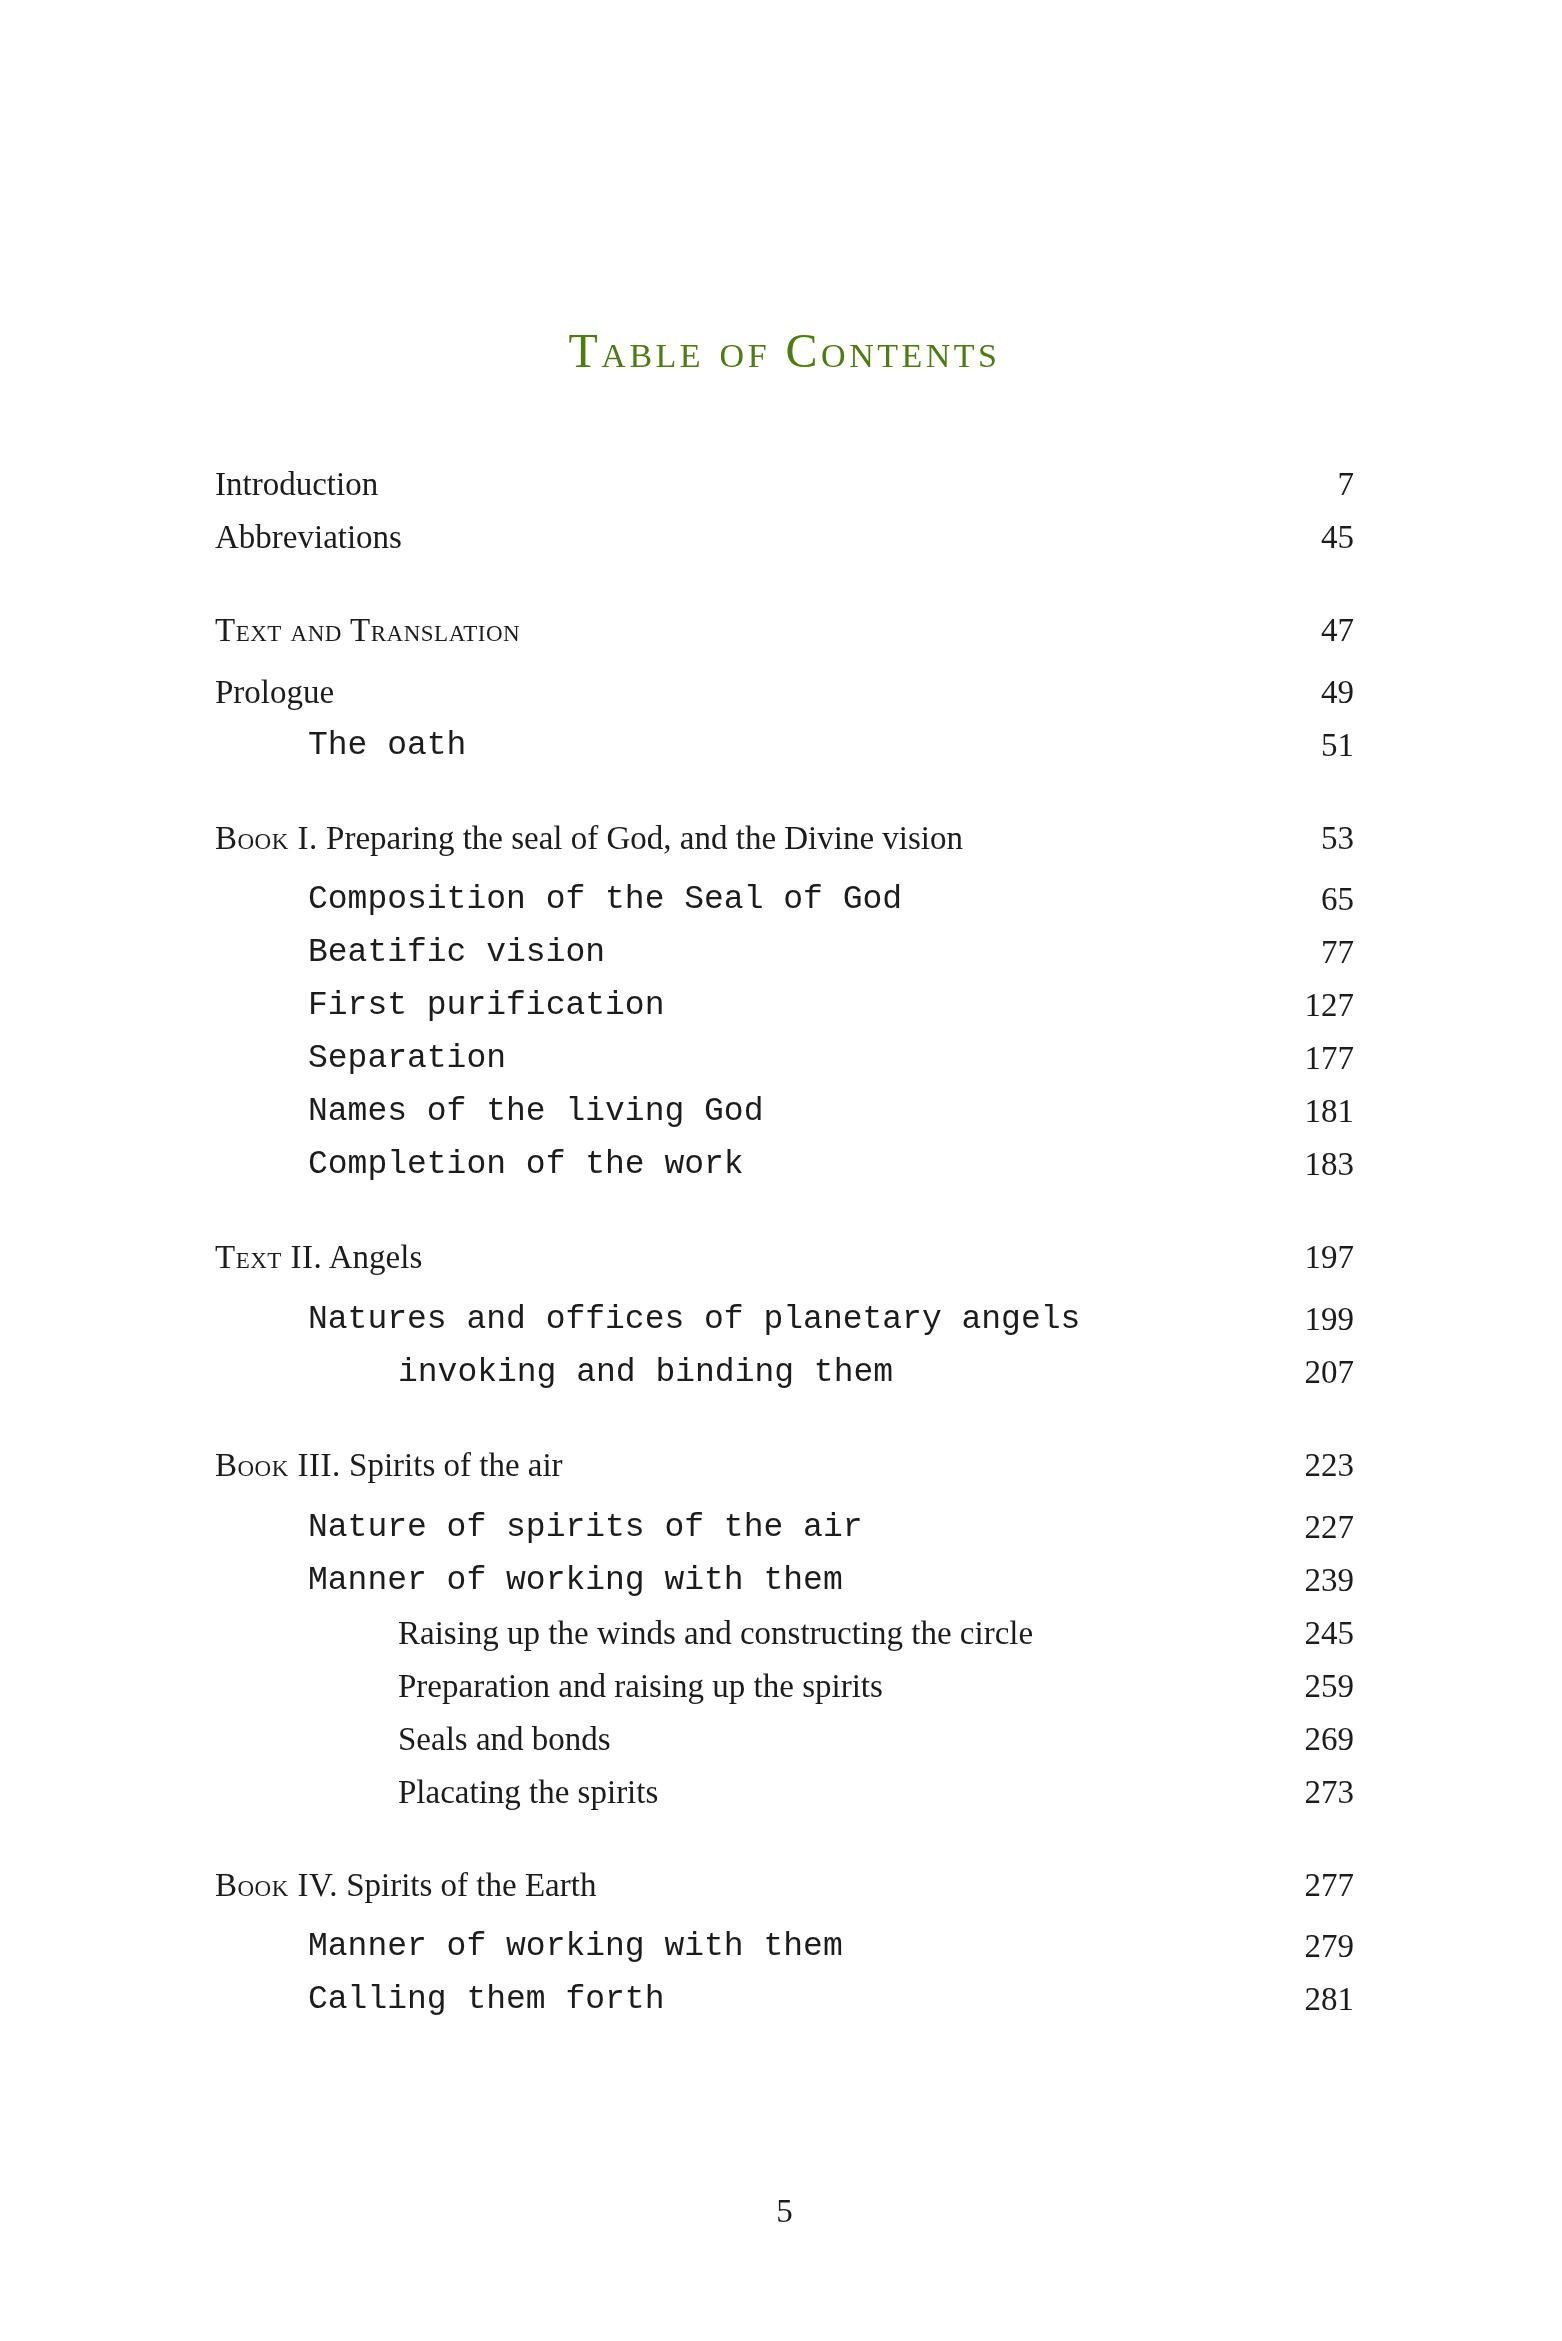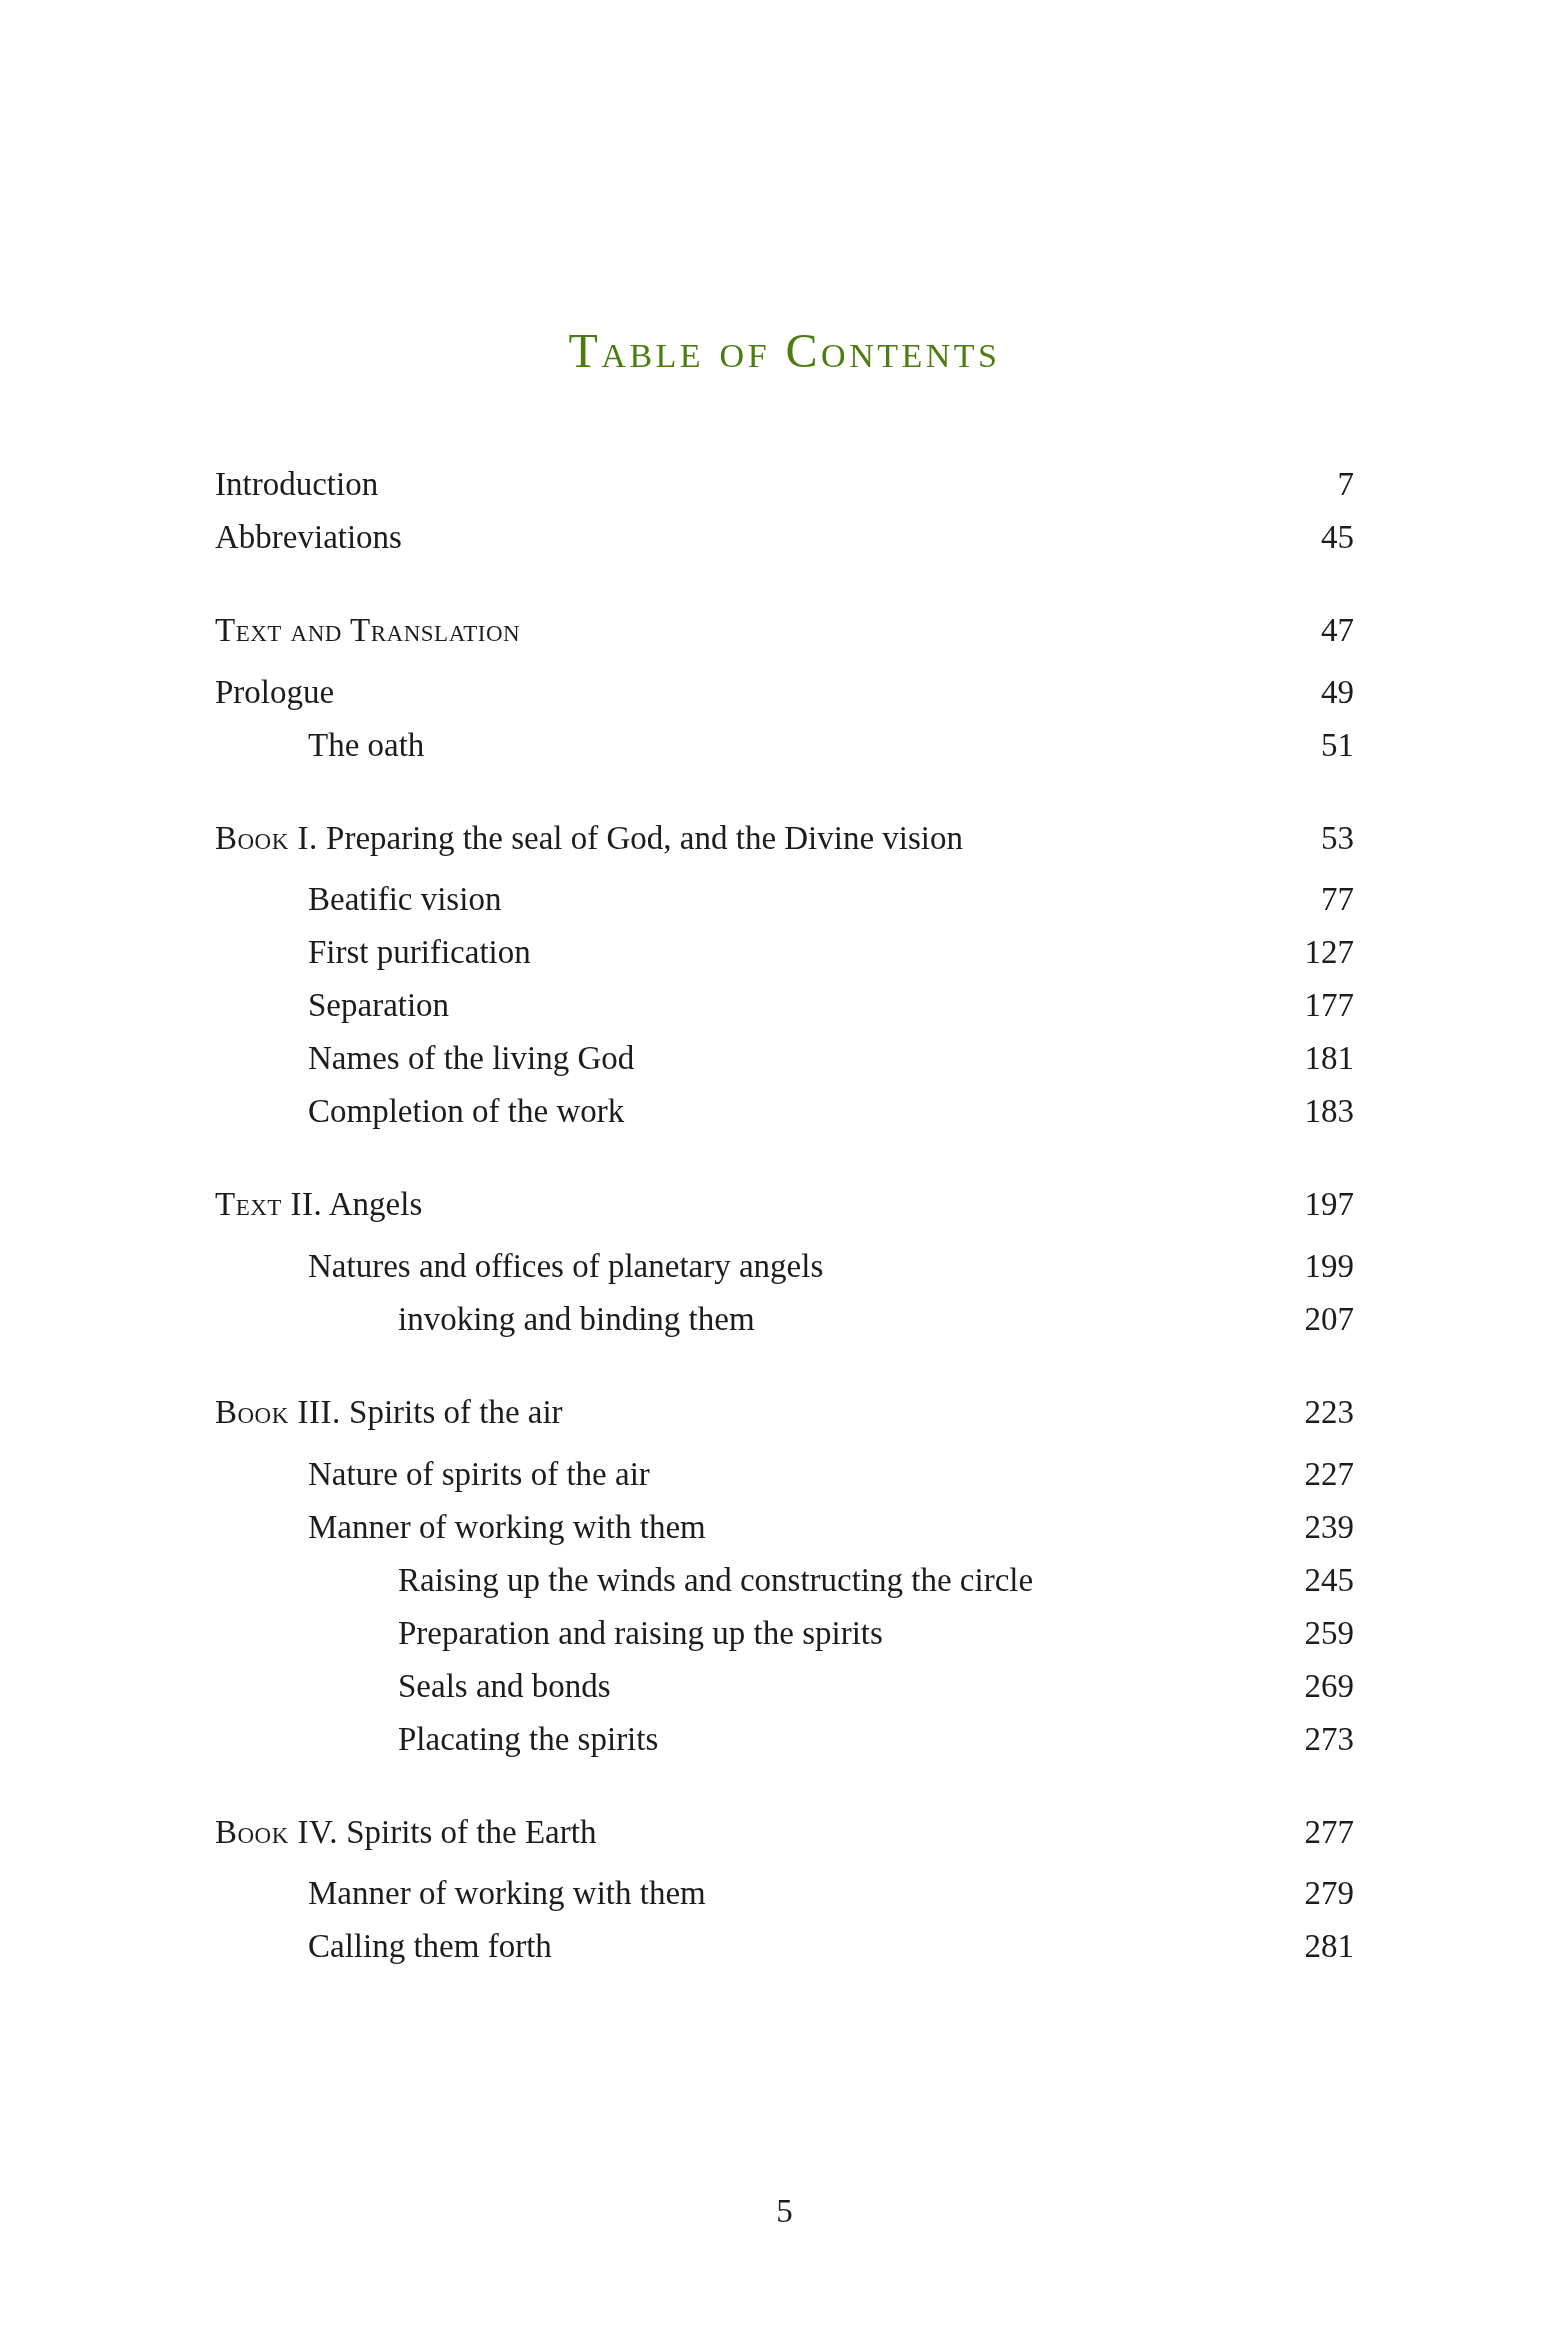--- a/index.html
+++ b/index.html
@@ -38,21 +38,21 @@
   .entry {
     display: flex;
     align-items: flex-end;
     line-height: 53px;
   }
   .entry-text {
     flex: 1 1 auto;
     padding-right: 35px;
   }
   .level-0 .entry-text { padding-left: 0; }
-  .level-1 .entry-text { padding-left: 93px; }
+  .level-1 .entry-text { padding-left: 93px; font-family: Liberation Mono, monospace; }
   .level-2 .entry-text { padding-left: 183px; }
   .heading {
     margin-top: 40px;
     margin-bottom: 8.7px;
   }
   .prefix {
     font-variant: small-caps;
     letter-spacing: 0.5px;
   }
   .continuation {
@@ -118,20 +118,27 @@
   </div>
       <div class="entry level-0 heading">
     <div class="entry-text">
       <span class="prefix">Book I.</span><span class="label"> Preparing the seal of God, and the Divine vision</span>
       
     </div>
     <div class="page-num">53</div>
   </div>
       <div class="entry level-1">
     <div class="entry-text">
+      <span class="prefix"></span><span class="label">Composition of the Seal of God</span>
+      
+    </div>
+    <div class="page-num">65</div>
+  </div>
+      <div class="entry level-1">
+    <div class="entry-text">
       <span class="prefix"></span><span class="label">Beatific vision</span>
       
     </div>
     <div class="page-num">77</div>
   </div>
       <div class="entry level-1">
     <div class="entry-text">
       <span class="prefix"></span><span class="label">First purification</span>
       
     </div>

